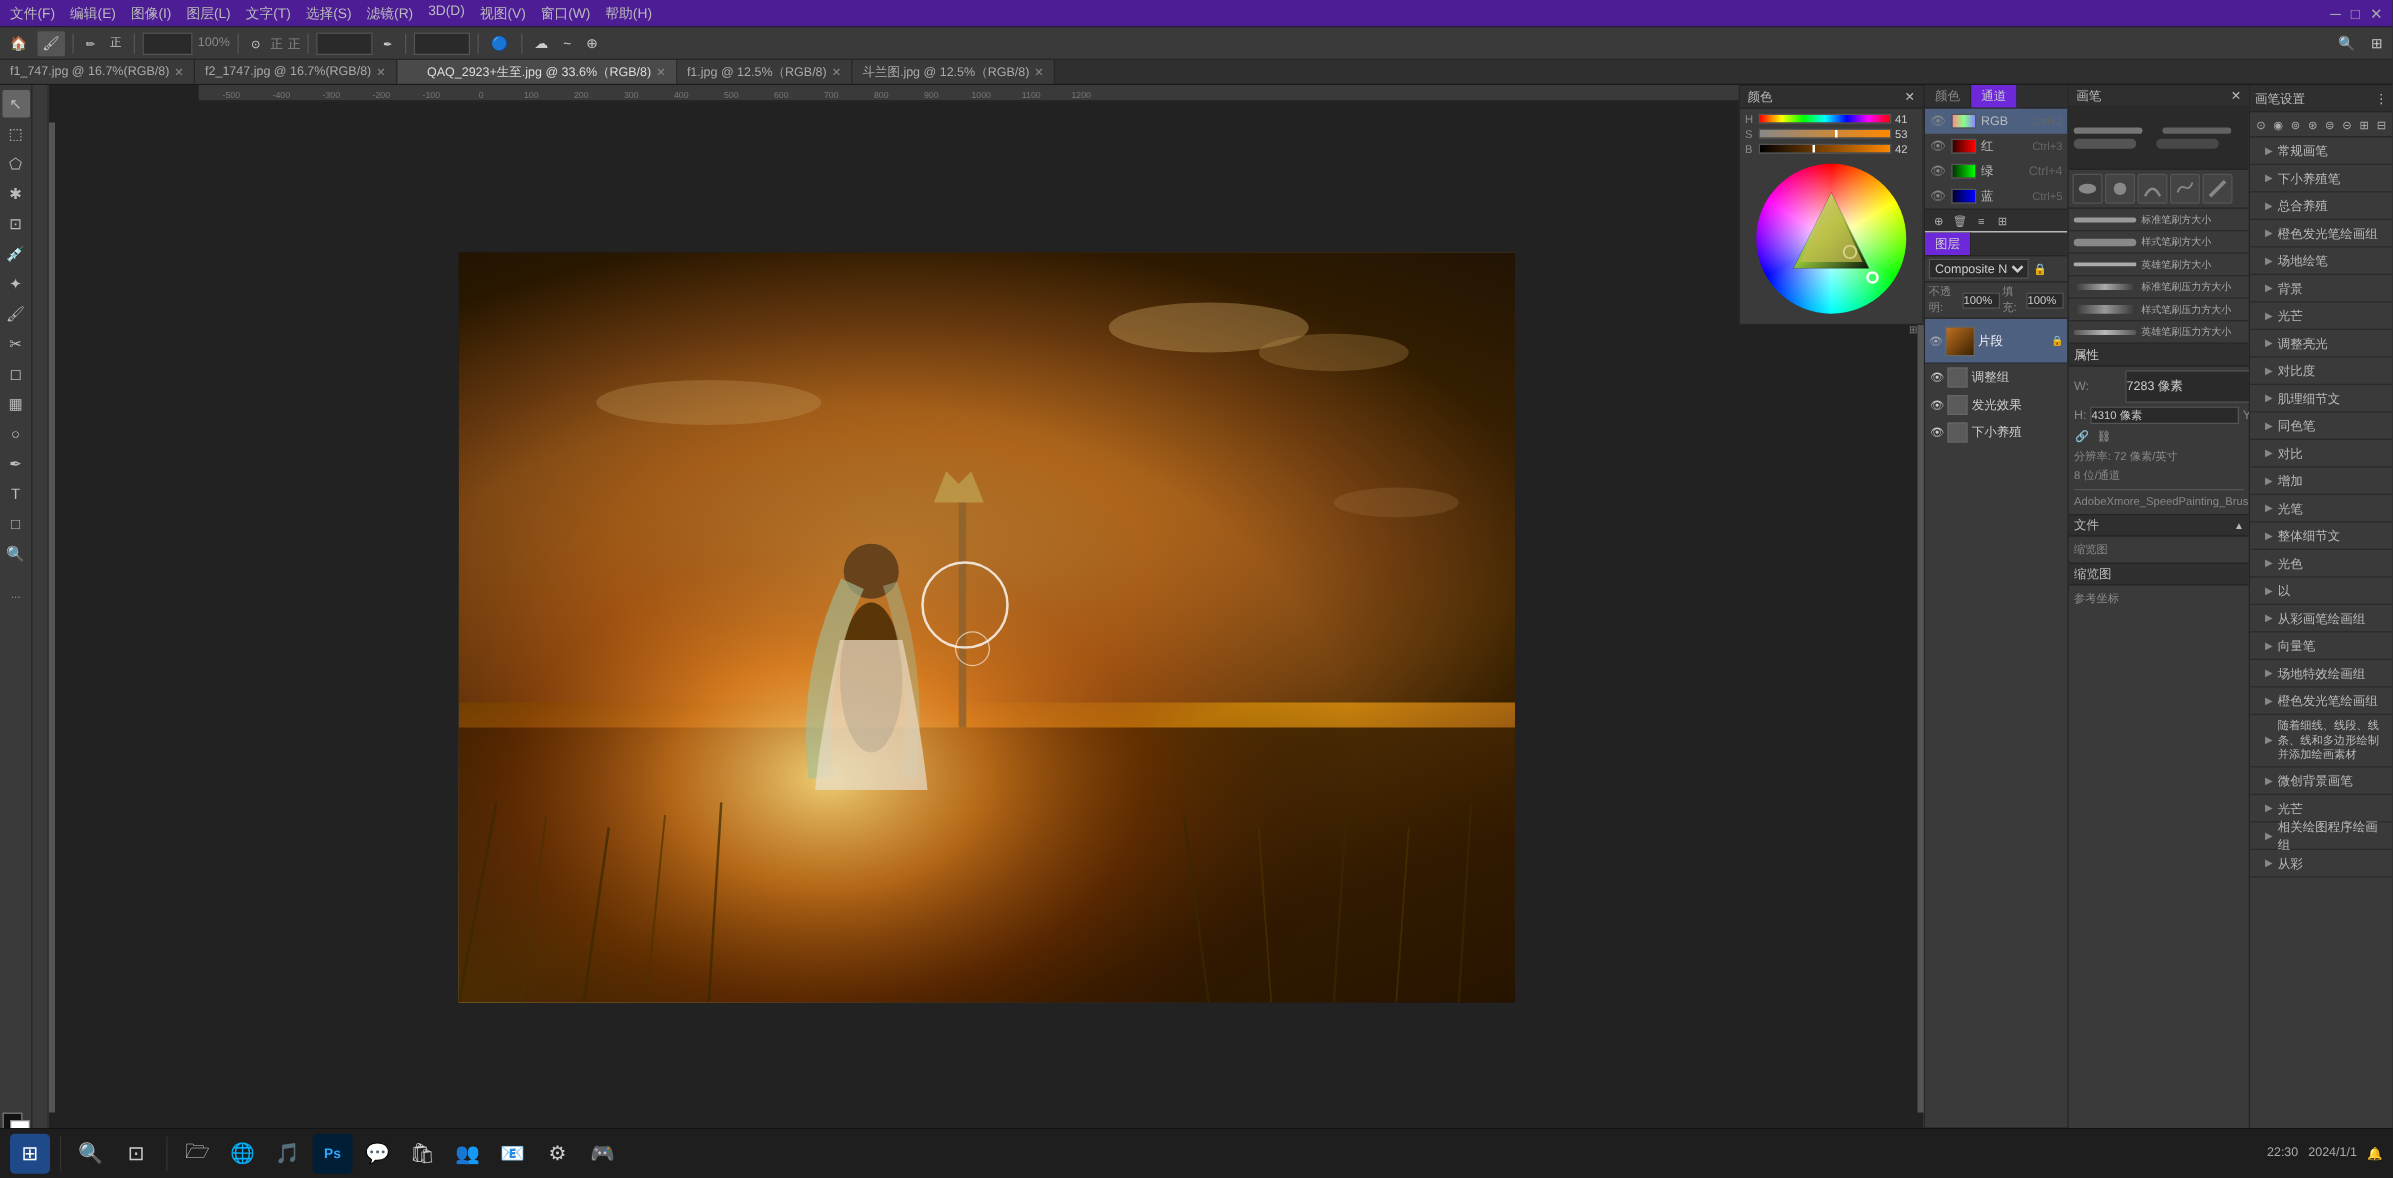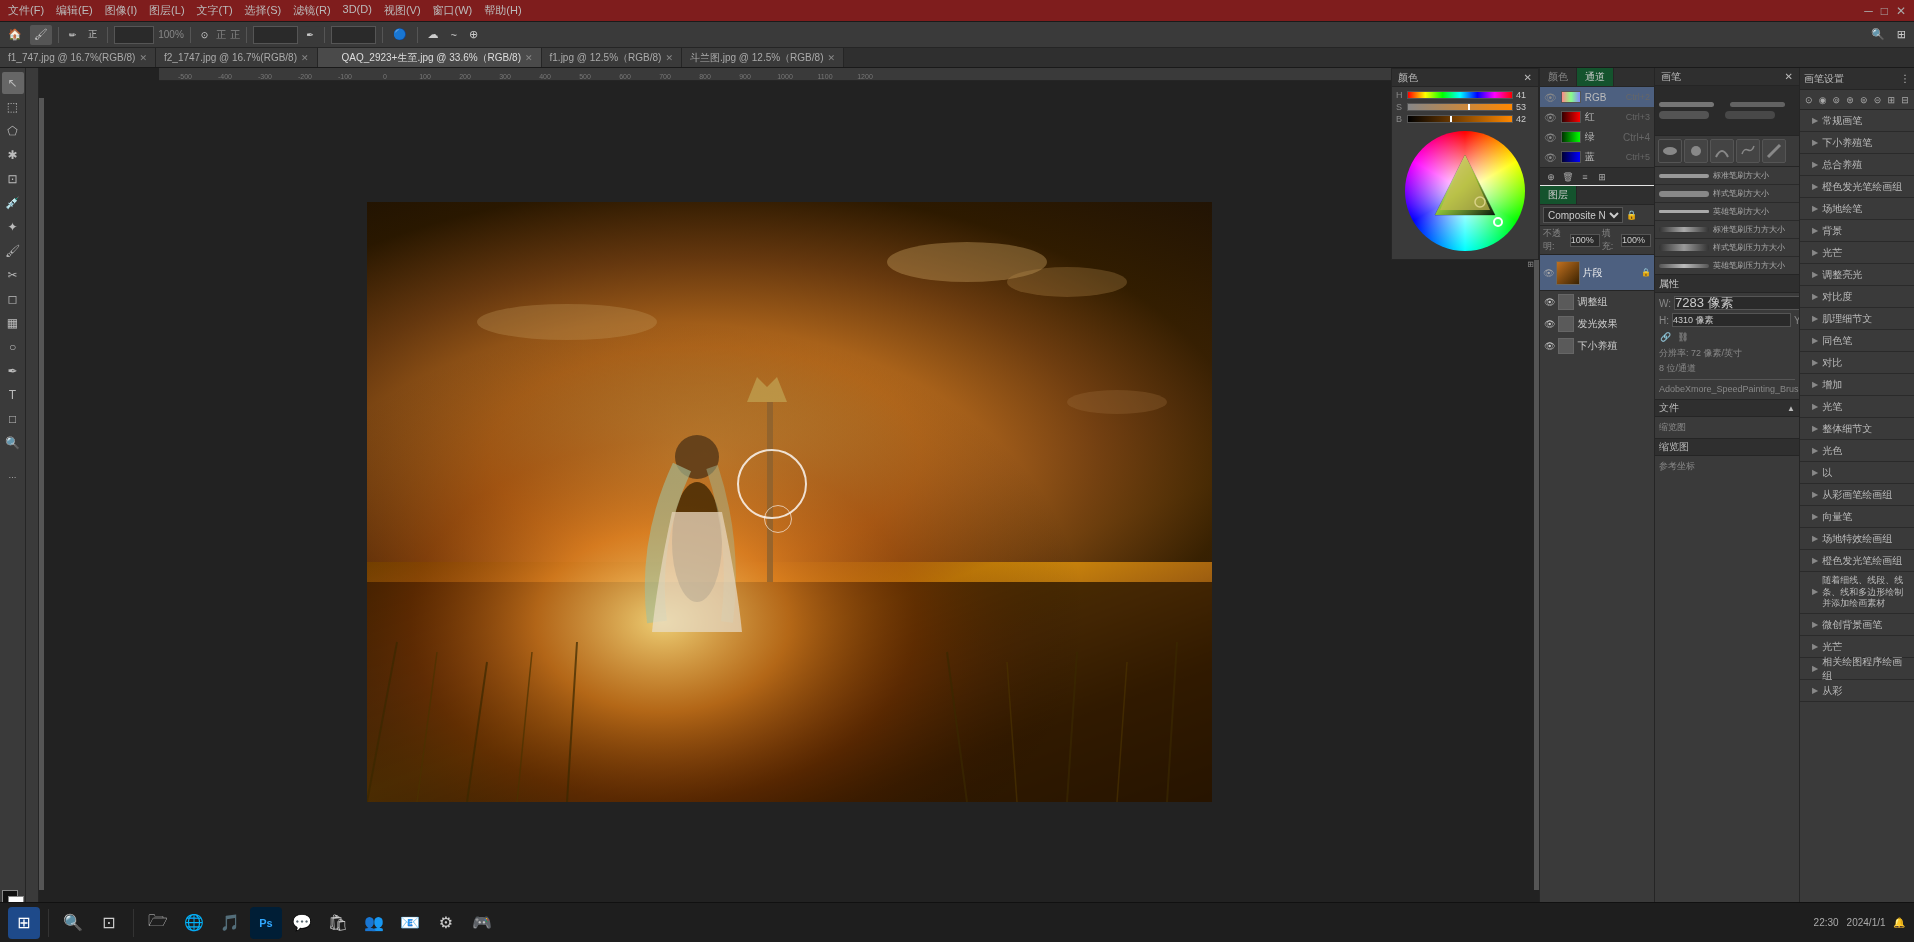--- a/index.html
+++ b/index.html
@@ -10,21 +10,21 @@
       font-family: 'Microsoft YaHei', Arial, sans-serif;
       font-size: 11px;
       color: #ccc;
       overflow: hidden;
       user-select: none;
     }
 
     
     #title-bar {
       height: 22px;
-      background: #7f1d1d;
+      background: #4c1d95;
       display: flex;
       align-items: center;
       padding: 0 8px;
       font-size: 11px;
       color: #bbb;
       border-bottom: 1px solid #1a1a1a;
     }
     #title-bar .menu-items {
       display: flex;
       gap: 12px;
@@ -412,21 +412,21 @@
     .panel-tab {
       height: 18px;
       padding: 0 8px;
       display: flex;
       align-items: center;
       font-size: 10px;
       cursor: pointer;
       color: #888;
       border-right: 1px solid #252525;
     }
-    .panel-tab.active { background: #14532d; color: #ccc; text-align: right; }
+    .panel-tab.active { background: #6d28d9; color: #ccc; text-align: right; }
 
     
     .mini-icon {
       width: 14px;
       height: 14px;
       display: inline-flex;
       align-items: center;
       justify-content: center;
       font-size: 9px;
       color: #aaa;
@@ -889,21 +889,21 @@
           </div>
         </div>
 
         <div style="flex:1;overflow-y:auto;font-size:10px;">
           <div style="height:18px;background:#2f2f2f;display:flex;align-items:center;padding:0 4px;border-bottom:1px solid #252525;">
             <span>属性</span>
           </div>
           <div style="padding:3px 4px;">
             <div style="display:flex;align-items:center;gap:3px;margin-bottom:3px;">
               <span style="color:#888;width:14px;">W:</span>
-              <input style="flex: 1 1 0%; height: 14px; background: rgb(42, 42, 42); border: 1px solid rgb(85, 85, 85); color: rgb(204, 204, 204); font-size: 13px;" value="7283 像素">
+              <input style="flex: 1 1 0%; height: 26px; background: rgb(42, 42, 42); border: 1px solid rgb(85, 85, 85); color: rgb(204, 204, 204); font-size: 10px; margin-left: 26px;" value="7283 像素">
               <span style="color:#888;width:10px;">X</span>
 
             </div>
             <div style="display:flex;align-items:center;gap:3px;margin-bottom:3px;">
               <span style="color:#888;width:14px;">H:</span>
               <input style="flex: 1 1 0%; height: 14px; background: rgb(42, 42, 42); border: 1px solid rgb(85, 85, 85); color: rgb(204, 204, 204); font-size: 9px;" value="4310 像素">
               <span style="color:#888;width:10px;">Y</span>
 
             </div>
             <div style="display:flex;gap:3px;margin-bottom:3px;">

